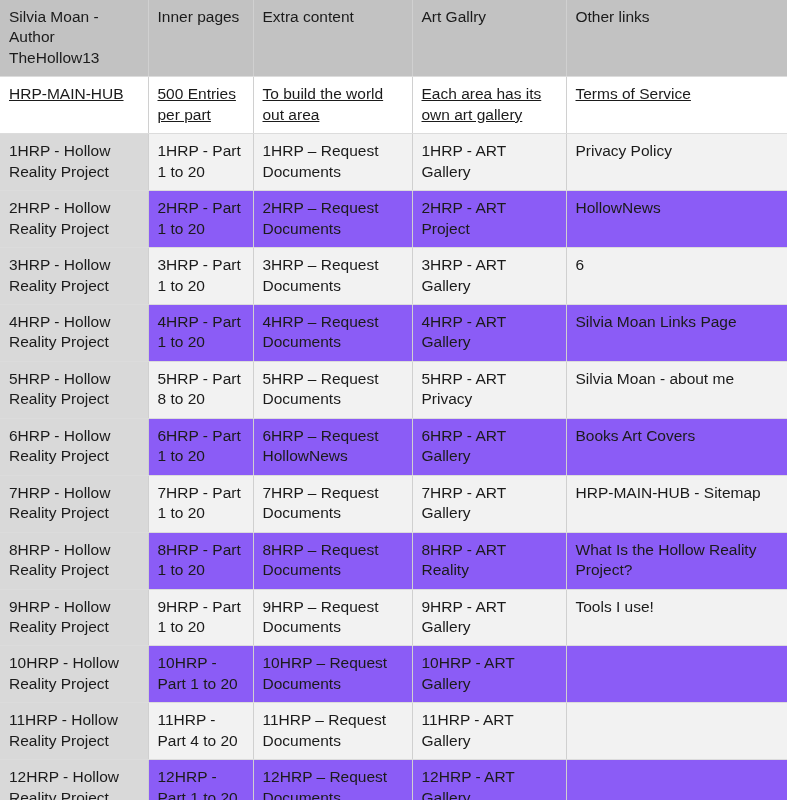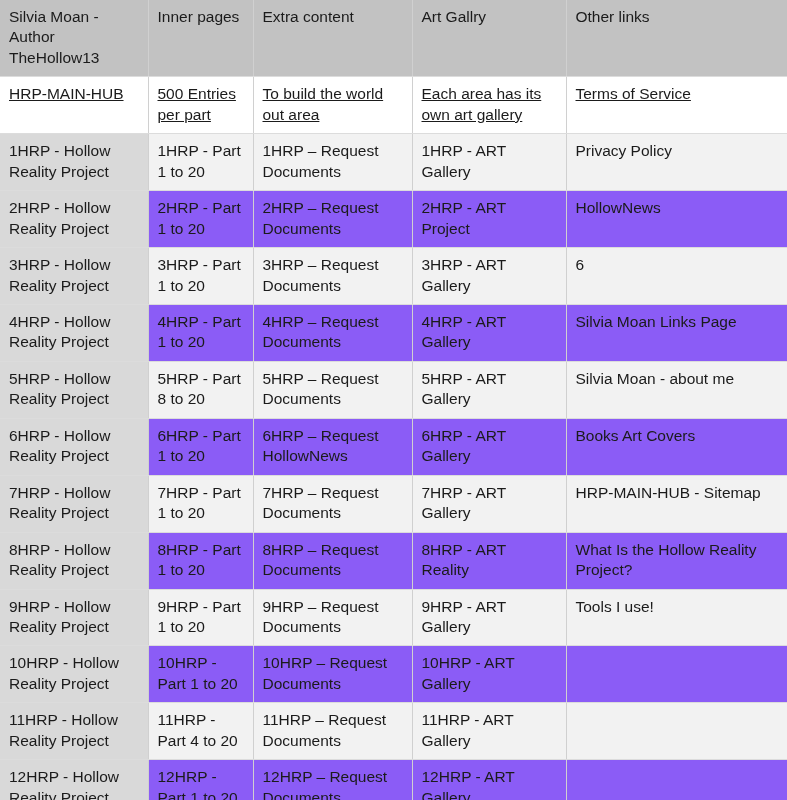--- a/index.html
+++ b/index.html
@@ -185,21 +185,21 @@
         <td class="col-first">
           <span class="cell-text">5HRP - Hollow Reality Project</span>
         </td>
         <td>
           <span class="cell-text">5HRP - Part 8 to 20</span>
         </td>
         <td>
           <span class="cell-text">5HRP – Request Documents</span>
         </td>
         <td>
-          <span class="cell-text">5HRP - ART Gallery</span>
+          <span class="cell-text">5HRP - ART Privacy</span>
         </td>
         <td class="small-text">
           <span class="cell-text">Silvia Moan - about me</span>
         </td>
       </tr>
       <tr class="plain">
         <td class="col-first">
           <span class="cell-text">6HRP - Hollow Reality Project</span>
         </td>
         <td>

